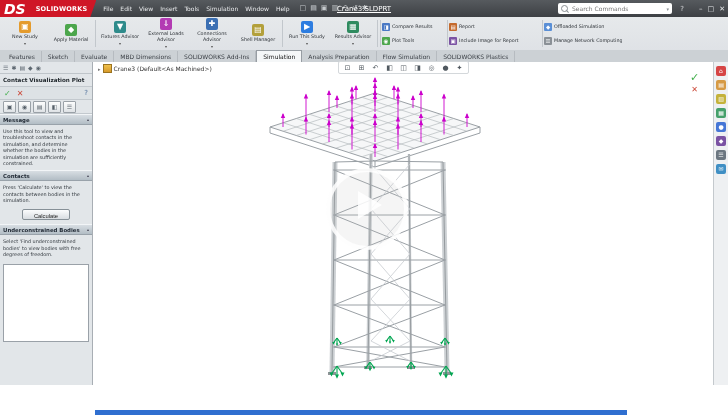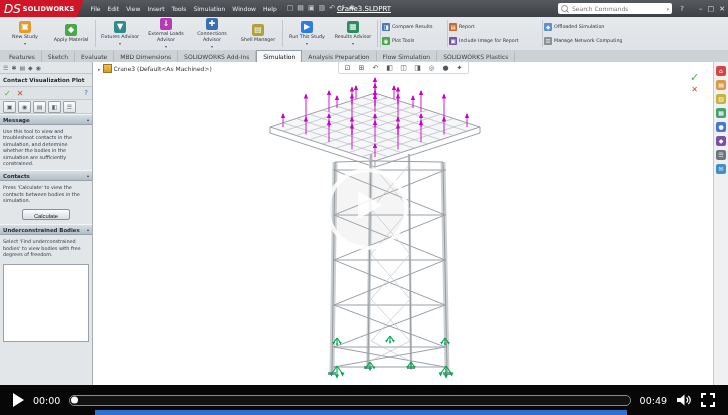--- a/index.html
+++ b/index.html
@@ -5,21 +5,21 @@
   html,body{margin:0;padding:0;background:#fff;}
   #stage{position:relative;width:728px;height:415px;overflow:hidden;background:#fff;
          font-family:"DejaVu Sans","Liberation Sans",sans-serif;}
 
   
   #titlebar{position:absolute;left:0;top:0;right:0;height:17px;z-index:2;
     background:linear-gradient(var(--c-titlebar_top),var(--c-titlebar_bottom));
     display:flex;align-items:center;}
   #logo{height:17px;background:var(--c-brand_red);color:#fff;display:flex;align-items:center;
     padding:0 9px 0 4px;clip-path:polygon(0 0,100% 0,calc(100% - 6px) 100%,0 100%);}
-  #logo .pre{font-size:12px;font-weight:normal;font-style:italic;margin-right:2px;}
+  #logo .pre{font-size:14px;font-weight:bold;font-style:italic;margin-right:10px;}
   #logo .brand{font-size:6.5px;font-weight:bold;letter-spacing:.2px;}
   #menubar{display:flex;gap:7px;margin-left:7px;}
   .menu-item{font-size:6px;color:#e8eaec;}
   #qtools{display:flex;gap:4px;margin-left:10px;color:#c6cacd;font-size:7px;line-height:1;}
   #doc-title{position:absolute;left:50%;transform:translateX(-50%);color:#fff;font-size:7px;text-decoration:underline;}
   #search-wrap{position:absolute;right:56px;display:flex;align-items:center;background:#fff;
     border-radius:2px;height:11px;width:108px;padding:0 3px;}
   #search-input{border:0;outline:0;flex:1;font-size:6px;color:#555;min-width:0;
     font-family:"DejaVu Sans","Liberation Sans",sans-serif;}
   .mag{width:5px;height:5px;border:1px solid #8a8f94;border-radius:50%;position:relative;margin-right:2px;}
@@ -528,34 +528,13 @@
       <div class="pm-list"></div>
     </div>
 
     <div id="statusblue"></div>
   </div>
 
   <div id="play-overlay">
     <div class="tri"></div>
   </div>
 
-  <div id="controlbar">
-    <div id="play-btn"></div>
-    <span class="time">00:00</span>
-    <div id="track">
-      <div id="track-played" style="width: 0%;"></div>
-      <div id="track-handle"></div>
-    </div>
-    <span class="time">00:49</span>
-    <span id="vol-btn">
-      <svg width="16" height="14" viewBox="0 0 16 14">
-        <polygon points="1,5 4.5,5 8.5,1.5 8.5,12.5 4.5,9 1,9" fill="#fff"></polygon>
-        <path d="M10.5 4.5 q2.5 2.5 0 5" stroke="#fff" stroke-width="1.2" fill="none"></path>
-        <path d="M12.3 2.8 q4 4.2 0 8.4" stroke="#fff" stroke-width="1.2" fill="none"></path>
-      </svg>
-    </span>
-    <span id="fs-btn">
-      <svg width="14" height="14" viewBox="0 0 14 14">
-        <path d="M1 5 V1 H5 M9 1 H13 V5 M13 9 V13 H9 M5 13 H1 V9" stroke="#fff" stroke-width="2" fill="none"></path>
-      </svg>
-    </span>
-  </div>
 </div>
 
 </body></html>

